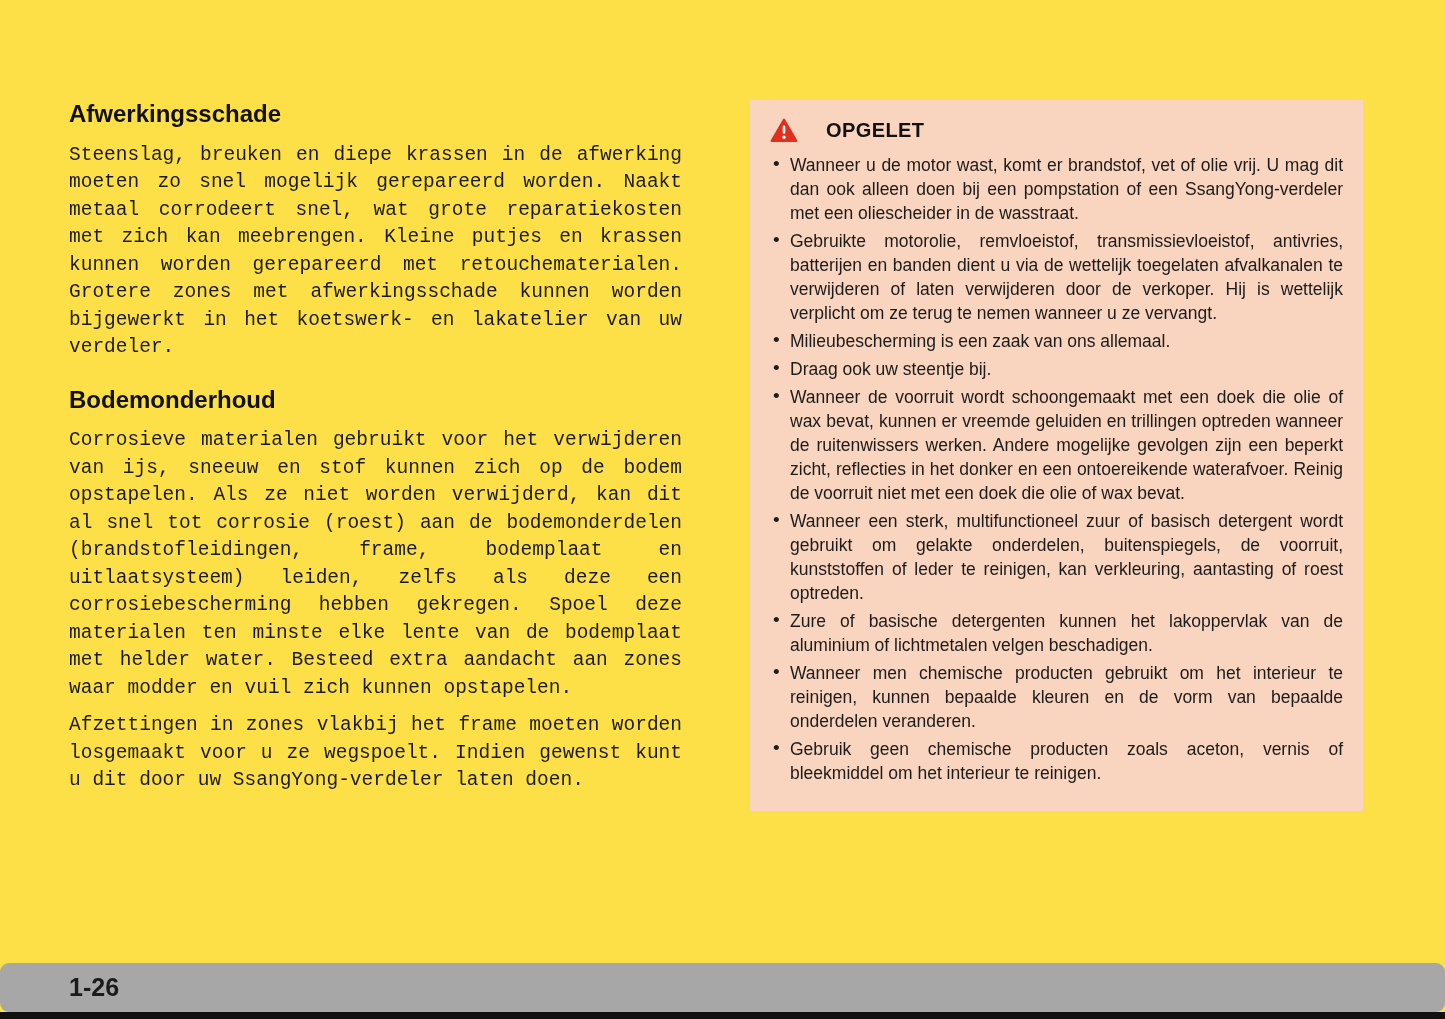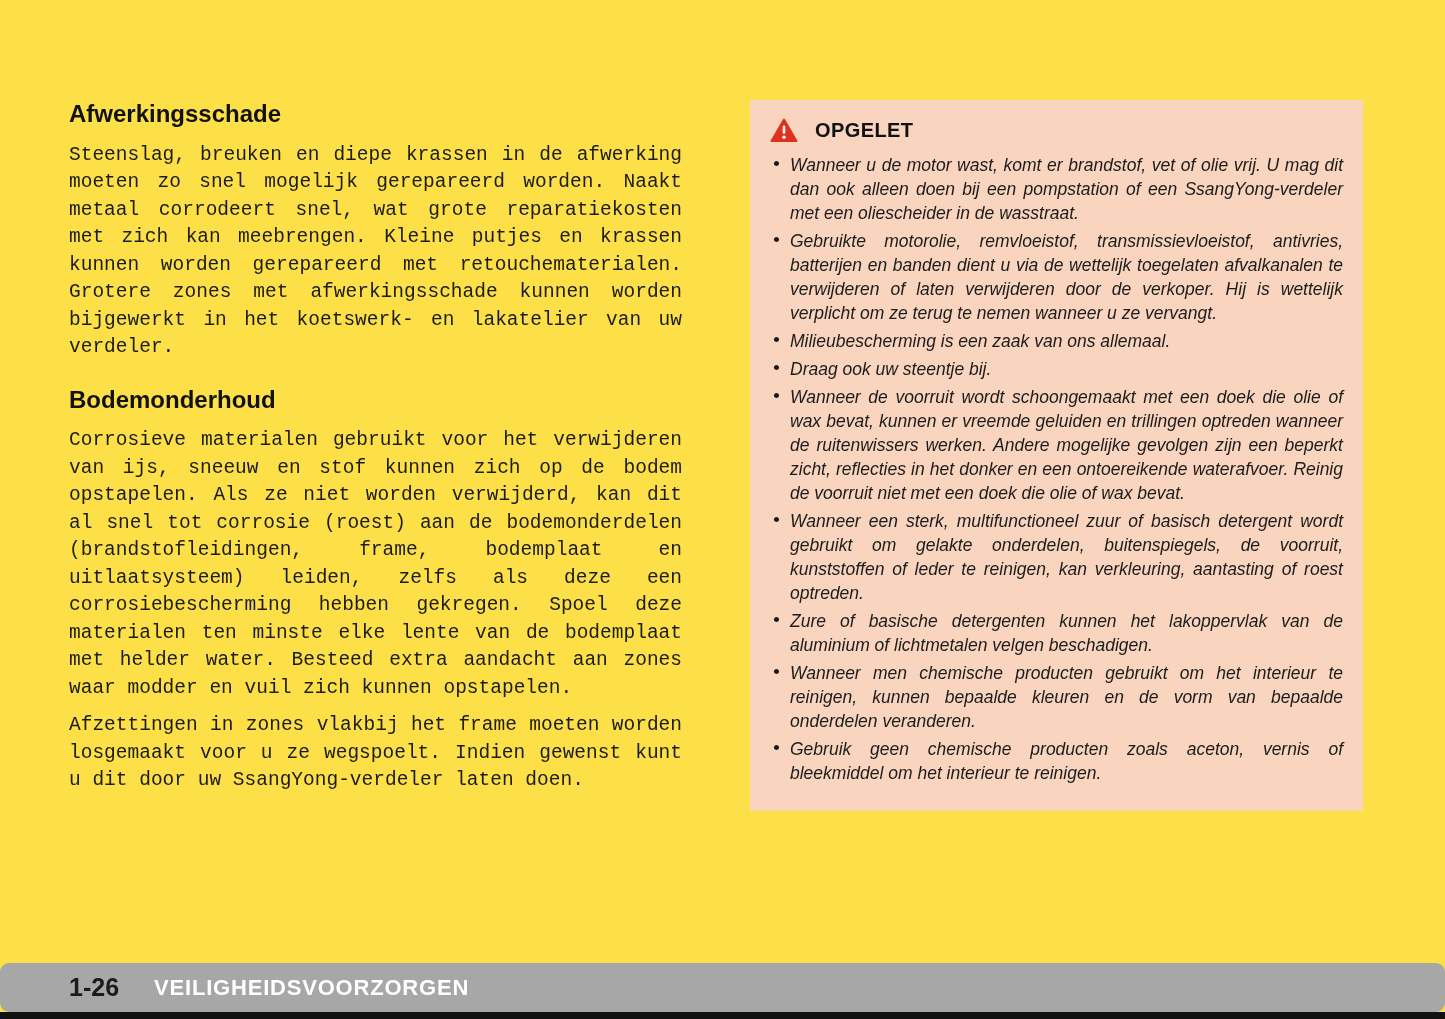--- a/index.html
+++ b/index.html
@@ -47,21 +47,21 @@
   .warning-box {
     flex: 0 0 613px;
     width: 613px;
     box-sizing: border-box;
     padding: 16px 20px 22px 18px;
     align-self: flex-start;
   }
   .warning-header {
     display: flex;
     align-items: center;
-    gap: 17px;
+    gap: 28px;
     margin: 2px 0 10px 2px;
   }
   .warning-title {
     font-size: 20px;
     font-weight: bold;
     letter-spacing: 0.4px;
     color: #111111;
   }
   .warning-list {
     margin: 0;
@@ -69,21 +69,20 @@
     list-style: none;
   }
   .warning-list li {
     position: relative;
     padding-left: 22px;
     font-size: 17.5px;
     line-height: 24px;
     text-align: justify;
     margin-bottom: 4px;
     color: #1c1c1c;
-    font-style: italic;
   }
   .warning-list li::before {
     content: "\2022";
     position: absolute;
     left: 5px;
     top: -1px;
     font-size: 19px;
   }
   
   .footer {
@@ -161,17 +160,16 @@
         <li>Zure of basische detergenten kunnen het lakoppervlak van de aluminium of lichtmetalen velgen beschadigen.</li>
         <li>Wanneer men chemische producten gebruikt om het interieur te reinigen, kunnen bepaalde kleuren en de vorm van bepaalde onderdelen veranderen.</li>
         <li>Gebruik geen chemische producten zoals aceton, vernis of bleekmiddel om het interieur te reinigen.</li>
       </ul>
     </div>
 
   </div>
 
   <div class="footer" style="background: rgb(167, 167, 167);">
     <span class="footer-page-number">1-26</span>
-    <span class="footer-section-title">VEILIGHEIDSVOORZORGEN</span>
   </div>
   <div class="footer-bottom-strip"></div>
 
 </div>
 
 </body></html>

